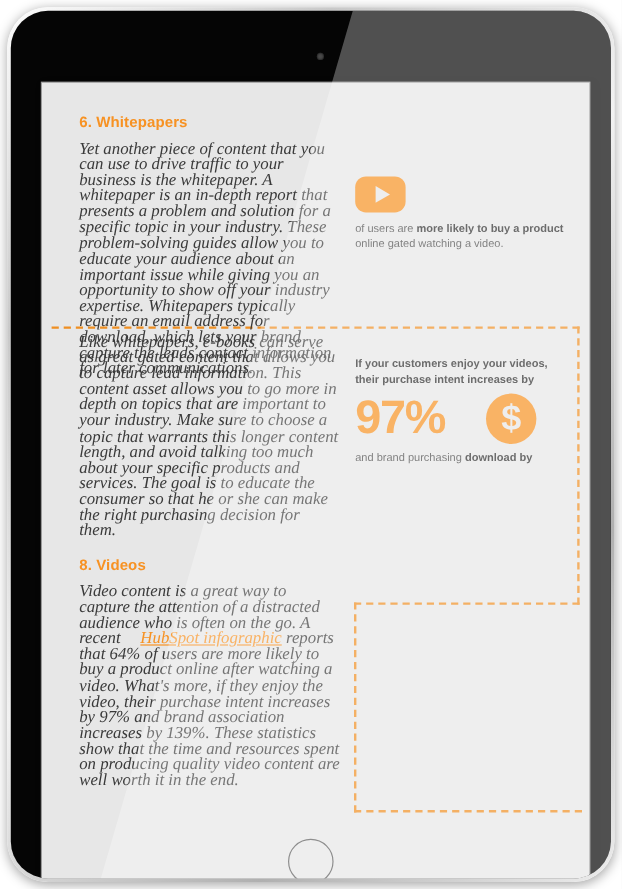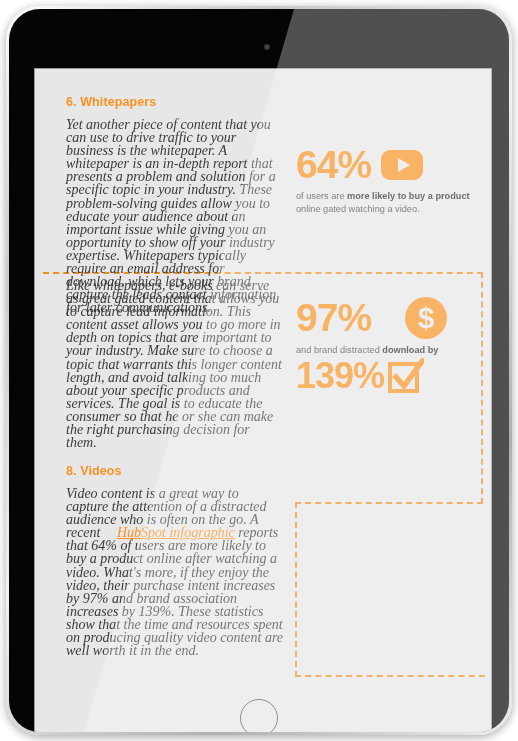--- a/index.html
+++ b/index.html
@@ -243,42 +243,35 @@
           <p class="body-text">Like whitepapers, e-books can serve as great gated content that allows you to capture lead information. This content asset allows you to go more in depth on topics that are important to your industry. Make sure to choose a topic that warrants this longer content length, and avoid talking too much about your specific products and services. The goal is to educate the consumer so that he or she can make the right purchasing decision for them.</p>
         </div>
 
         <div class="col-left block-videos">
           <h2 class="sec-title">8. Videos</h2>
           <p class="body-text"><span>Video content is a great way to capture the attention of a distracted audience who is often on the go. A recent </span><a class="link" href="#">HubSpot infographic</a><span> reports that 64% of users are more likely to buy a product online after watching a video. What's more, if they enjoy the video, their purchase intent increases by 97% and brand association increases by 139%. These statistics show that the time and resources spent on producing quality video content are well worth it in the end.</span></p>
         </div>
 
         <div class="stat-block" style="left:261px; top:78px; width:178px;">
           <div class="stat-row">
-            <div class="big-num">64%</div>
             <div class="icon-play">
               <div class="tri"></div>
             </div>
           </div>
           <div class="stat-caption"><span>of users are </span><b>more likely to buy a product</b><span> online gated watching a video.</span></div>
         </div>
 
         <div class="stat-block" style="left:261px; top:228px; width:180px;">
+          <div class="stat-lead">If your customers enjoy your videos, their purchase intent increases by</div>
 
           <div class="stat-row" style="gap:34px;">
             <div class="big-num">97%</div>
             <div class="icon-dollar">$</div>
           </div>
 
-          <div class="stat-mid"><span>and brand distracted </span><b>download by</b></div>
-
-          <div class="stat-row" style="gap:4px;">
-            <div class="big-num smaller">139%</div>
-            <svg class="icon-check" viewBox="0 0 36 36">
-              <rect x="2" y="6" width="27" height="27" fill="none" stroke="#f79223" stroke-width="4"></rect>
-              <path d="M8 19 L16 28 L35 2" fill="none" stroke="#f79223" stroke-width="5.5" stroke-linecap="square"></path>
-            </svg>
-          </div>
+          <div class="stat-mid"><span>and brand purchasing </span><b>download by</b></div>
+
         </div>
 
       </div>
     </div>
   </div>
 </div>
 
 </body></html>

